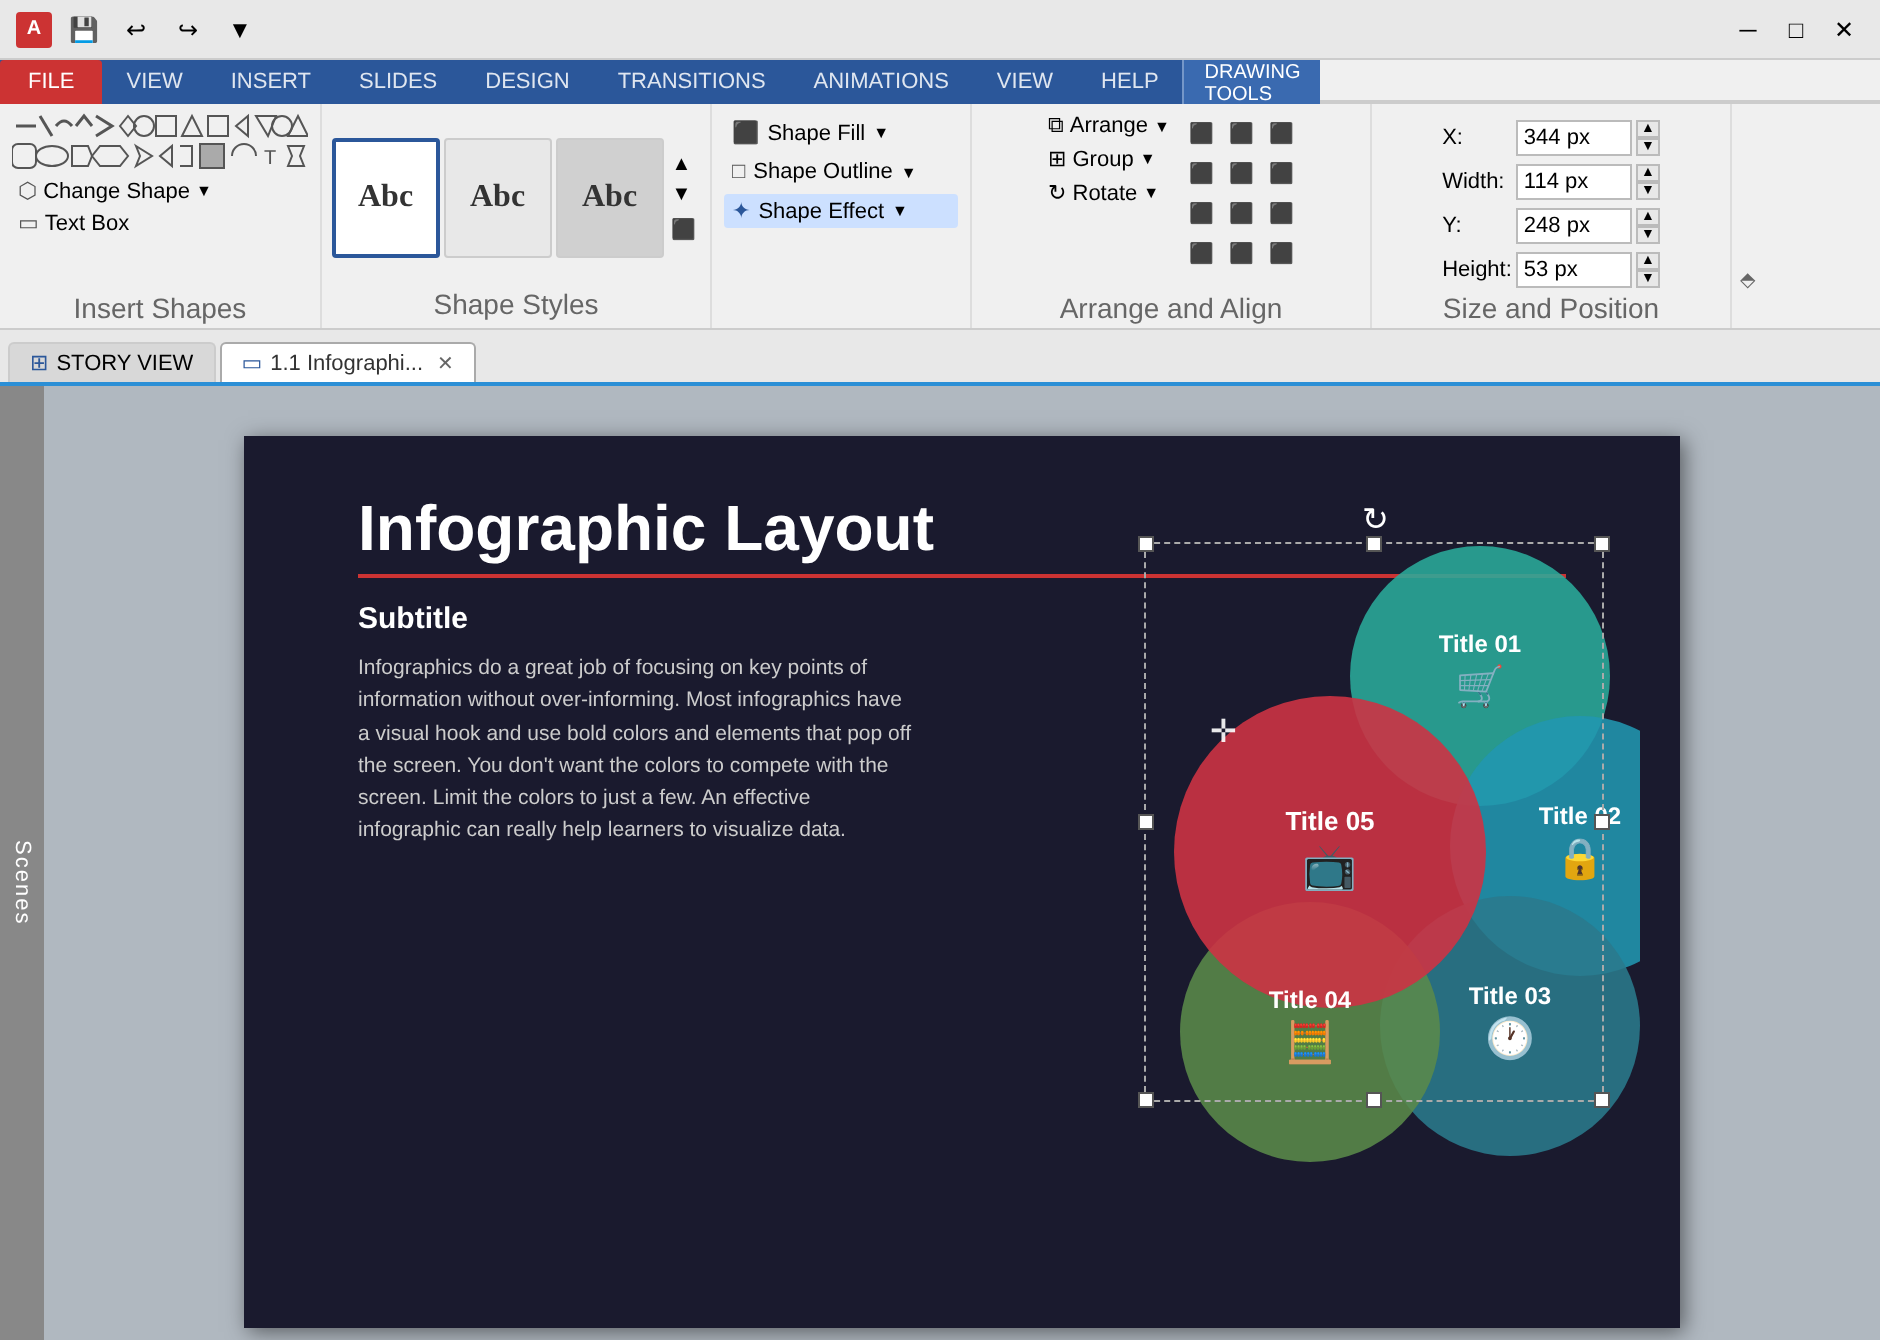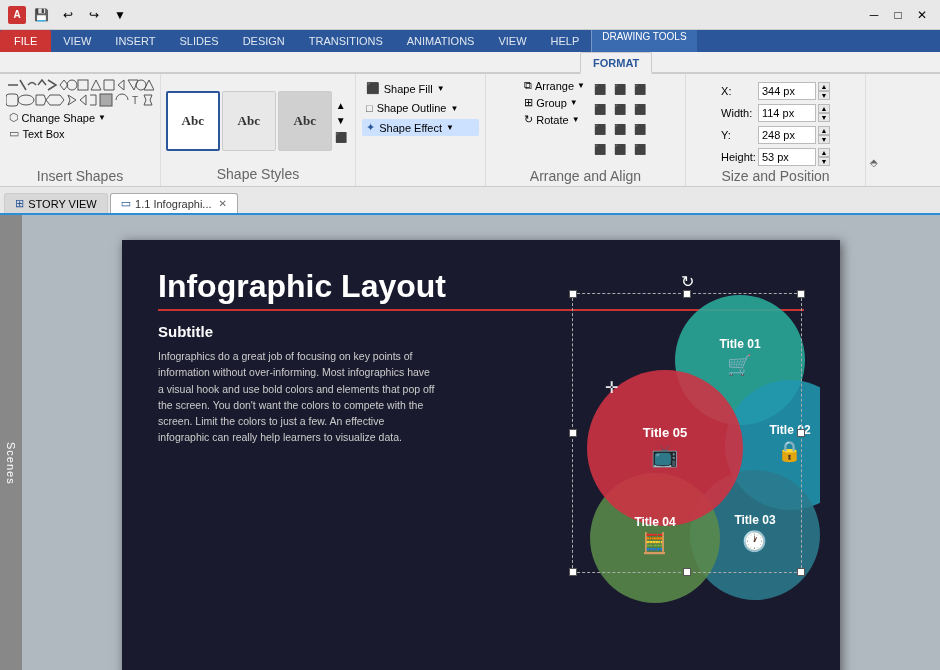--- a/index.html
+++ b/index.html
@@ -72,21 +72,21 @@
       font-size: 11px;
       white-space: nowrap;
     }
     .style-box {
       width: 54px;
       height: 60px;
       border: 1px solid #ccc;
       display: flex;
       align-items: center;
       justify-content: center;
-      font-size: 13px;
+      font-size: 16px;
       font-weight: bold;
       cursor: pointer;
       border-radius: 2px;
       background: white;
     }
     .style-arrow { cursor: pointer; padding: 2px; display: flex; flex-direction: column; gap: 4px; }
     .effect-btn {
       display: flex;
       align-items: center;
       gap: 4px;
@@ -187,21 +187,21 @@
 
     
     .slide {
       width: 718px;
       height: 446px;
       background: #1a1a2e;
       position: relative;
       box-shadow: 2px 2px 10px rgba(0,0,0,0.5);
     }
     .slide-content {
-      padding: 28px 36px;
+      padding: 28px 57px;
       color: white;
     }
     .slide-title {
       font-size: 32px;
       font-weight: bold;
       color: white;
       margin-bottom: 12px;
       border-bottom: 2px solid #cc3333;
       padding-bottom: 4px;
     }
@@ -264,21 +264,21 @@
     <div class="tb-btn">↪</div>
     <div class="tb-btn">▼</div>
   </div>
   <div class="title-bar-right">
     <div class="tb-btn">─</div>
     <div class="tb-btn">□</div>
     <div class="tb-btn">✕</div>
   </div>
 </div>
 
-<div style="position:relative; display:flex; flex-direction:column;">
+<div style="position:relative; display:flex; flex-direction:row;">
   <div class="top-ribbon-tabs">
     <div class="ribbon-tab file-tab">FILE</div>
     <div class="ribbon-tab">VIEW</div>
     <div class="ribbon-tab">INSERT</div>
     <div class="ribbon-tab">SLIDES</div>
     <div class="ribbon-tab">DESIGN</div>
     <div class="ribbon-tab">TRANSITIONS</div>
     <div class="ribbon-tab">ANIMATIONS</div>
     <div class="ribbon-tab">VIEW</div>
     <div class="ribbon-tab">HELP</div>

